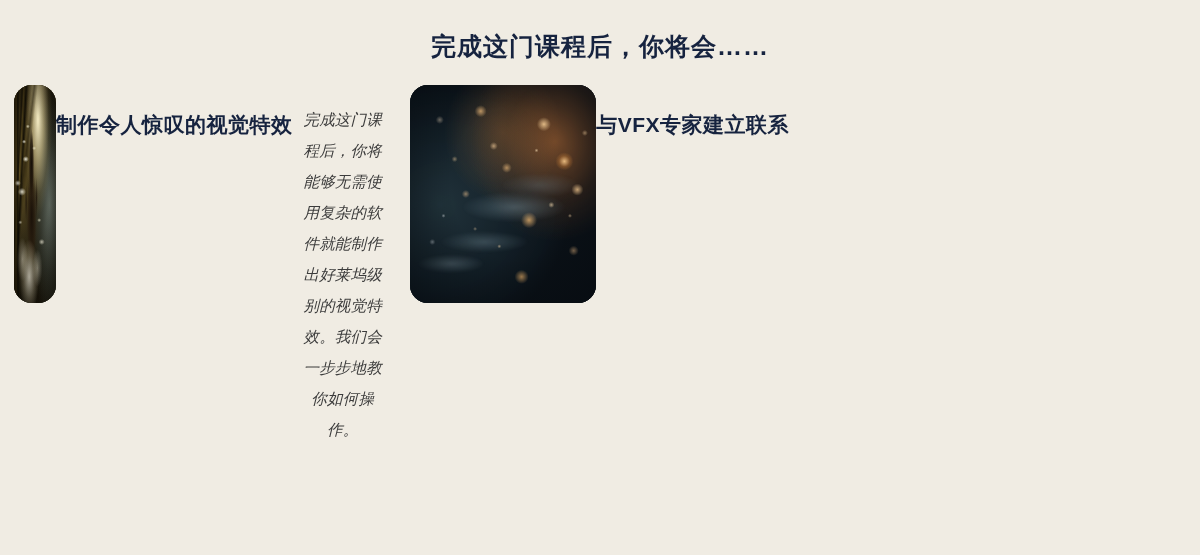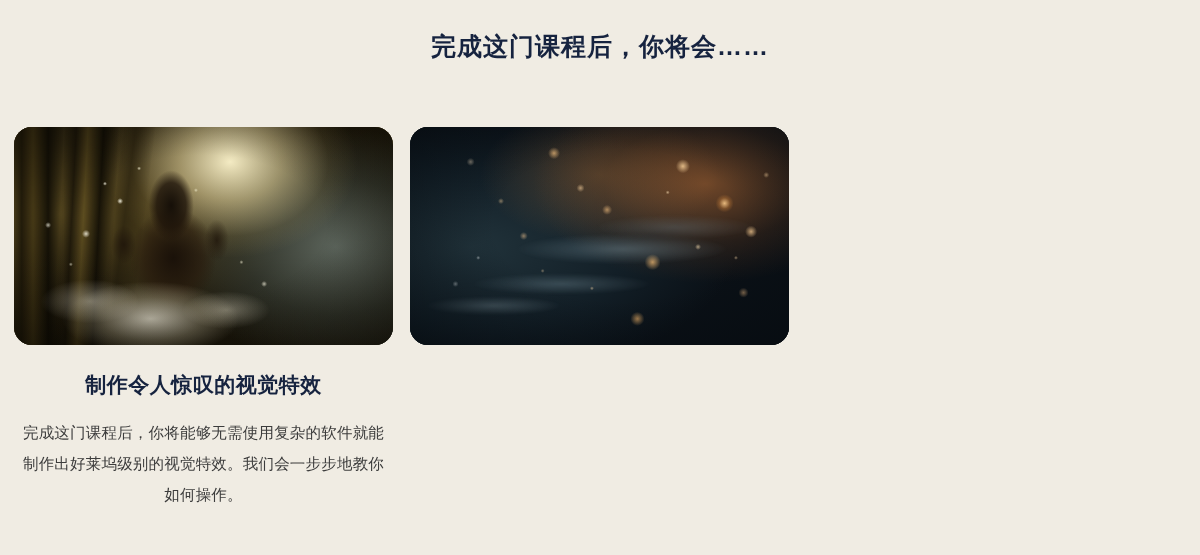--- a/index.html
+++ b/index.html
@@ -41,22 +41,20 @@
   .cards {
     display: flex;
     gap: 17px;
     margin-top: 24px;
   }
 
   .card {
     width: 379px;
     flex: 0 0 379px;
     display: flex;
-    flex-direction: column;
-    margin-top: 42px;
   }
 
   .card-media {
     width: 379px;
     height: 218px;
     border-radius: 18px;
     overflow: hidden;
     position: relative;
     background: #12171c;
   }
@@ -197,20 +195,21 @@
   }
 
   .card-body {
     text-align: center;
     font-size: 15.5px;
     line-height: 2.0;
     color: #3c3c3c;
     margin-top: 19px;
     padding: 0 6px;
     letter-spacing: 0.2px;
+    font-style: italic;
   }
 </style>
 </head>
 <body>
 
 <div class="page">
 
   <h1 class="section-heading">完成这门课程后，你将会……</h1>
 
   <div class="cards">
@@ -227,17 +226,18 @@
       <p class="card-body">完成这门课程后，你将能够无需使用复杂的软件就能制作出好莱坞级别的视觉特效。我们会一步步地教你如何操作。</p>
     </div>
 
     <div class="card">
       <div class="card-media">
         <div class="media-layer m2-base"></div>
         <div class="media-layer m2-wave"></div>
         <div class="media-layer m2-bokeh"></div>
         <div class="media-layer m2-vig"></div>
       </div>
+      <h2 class="card-title">与VFX专家建立联系</h2>
     </div>
 
 
   </div>
 </div>
 
 </body></html>

